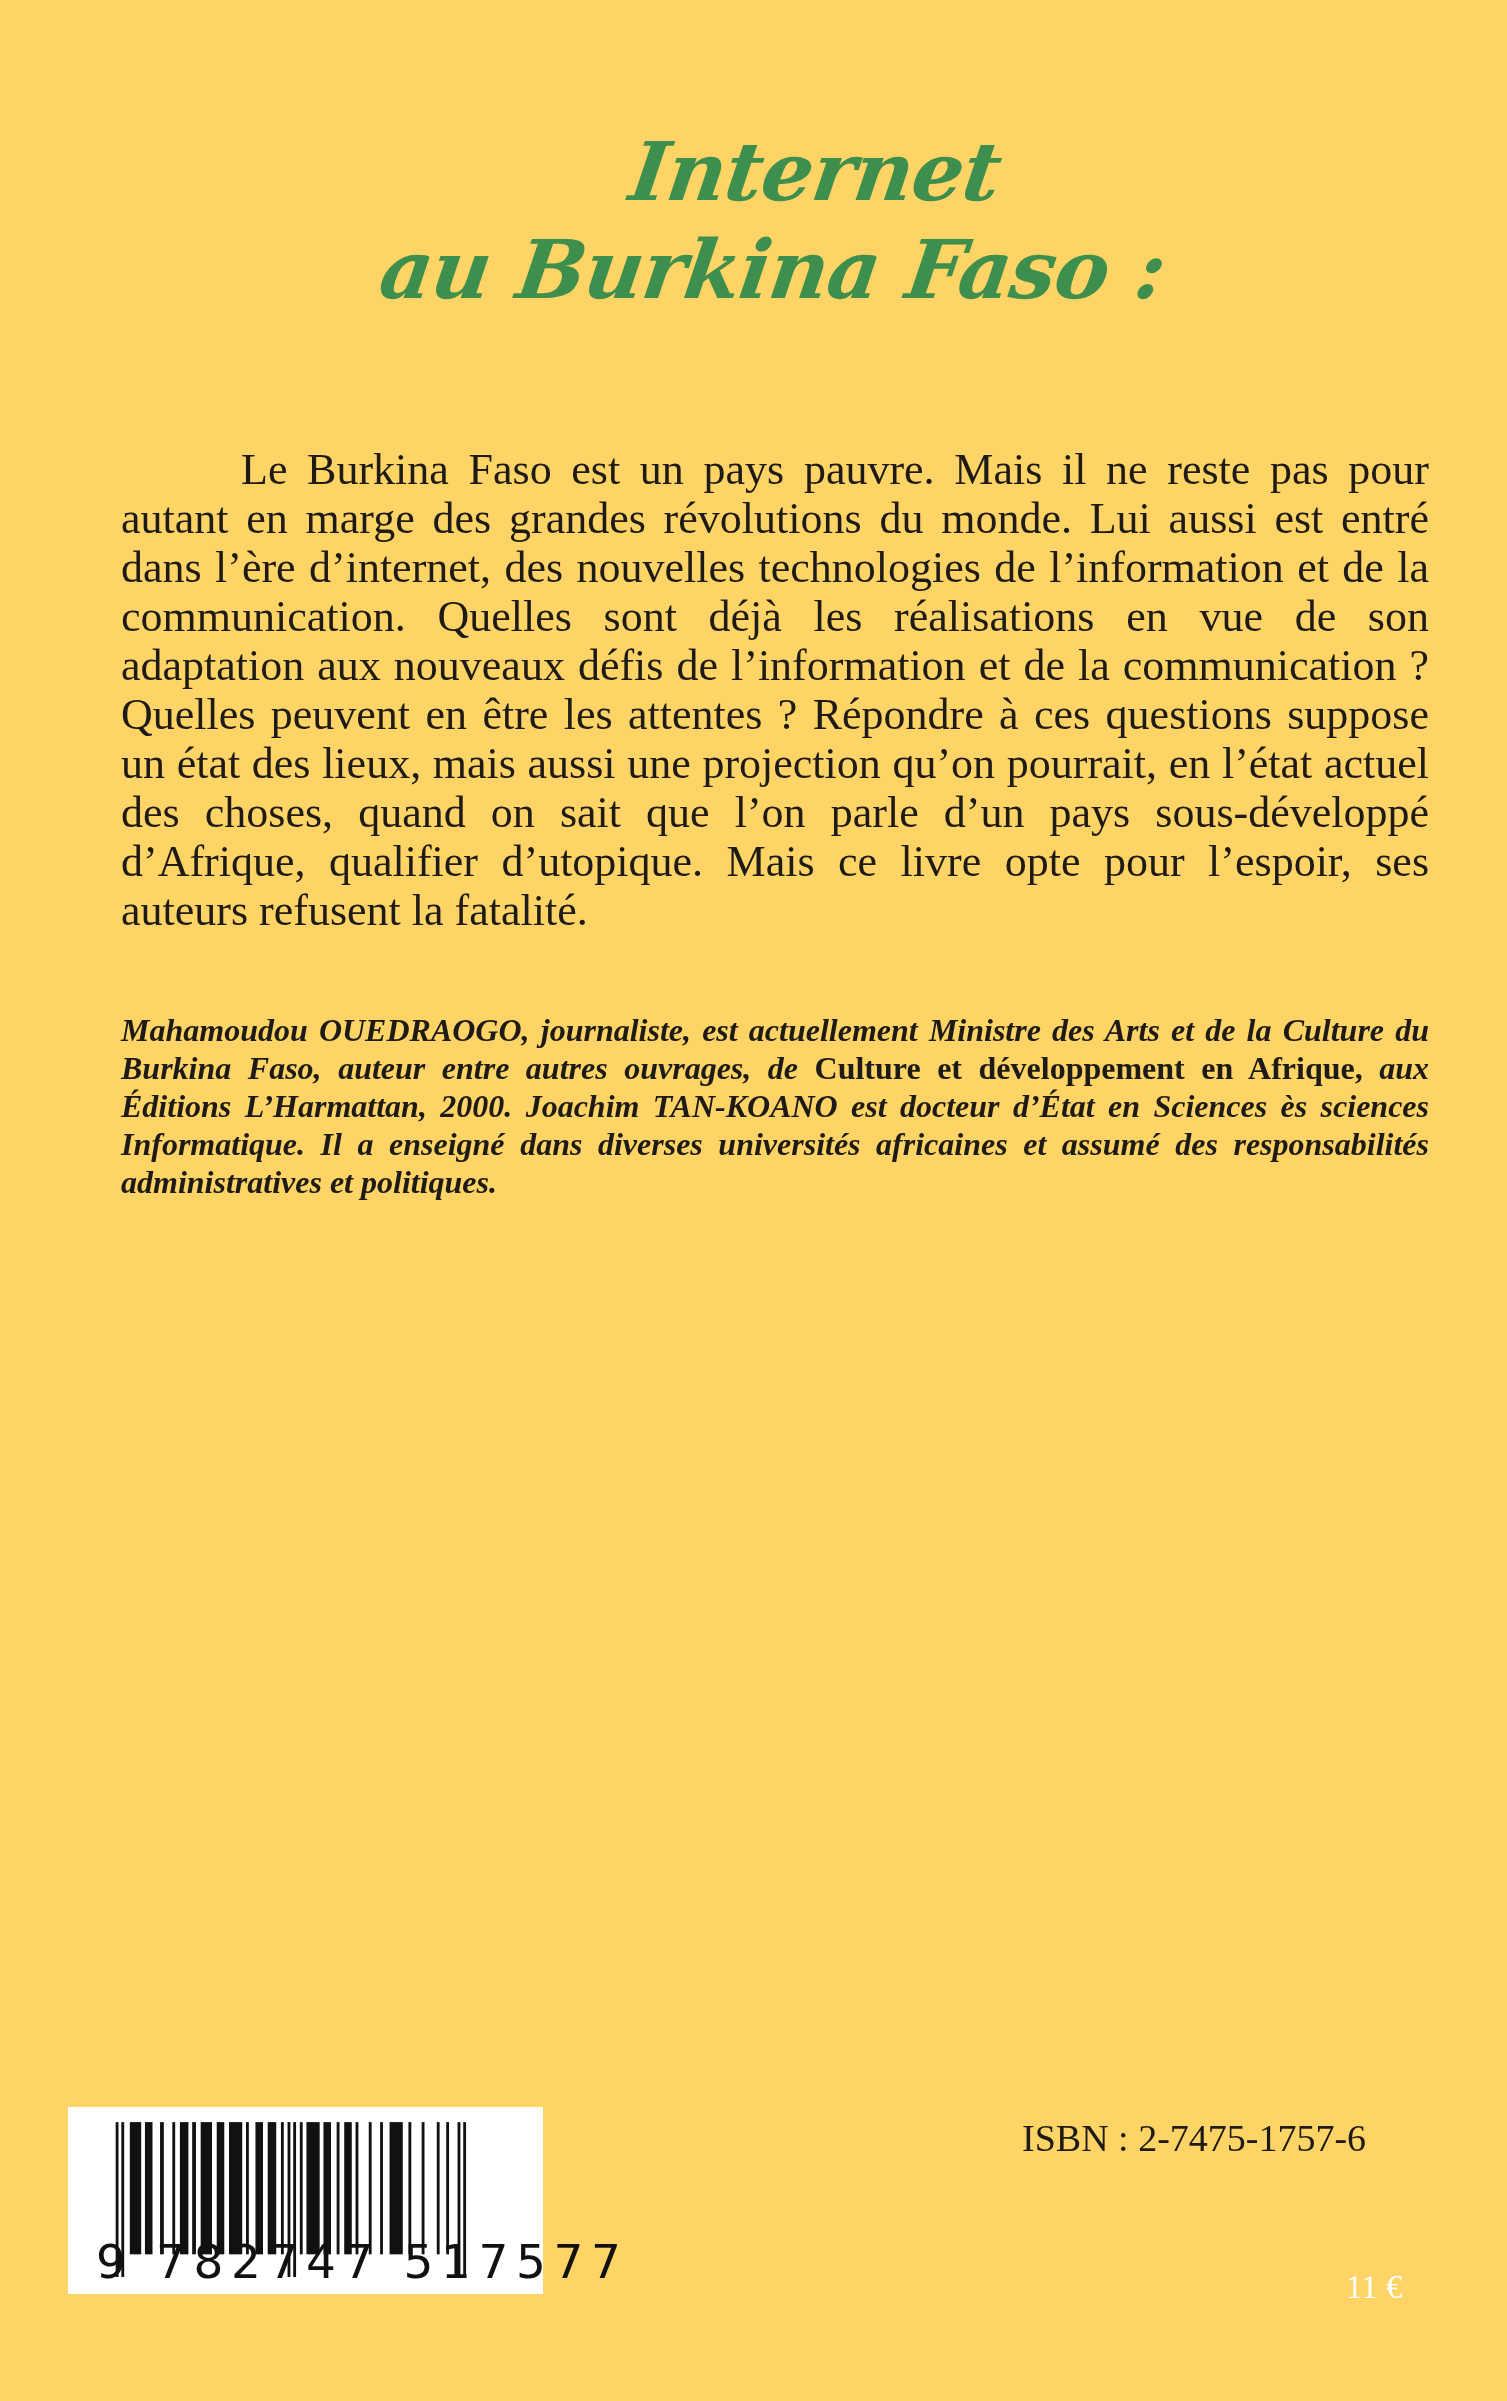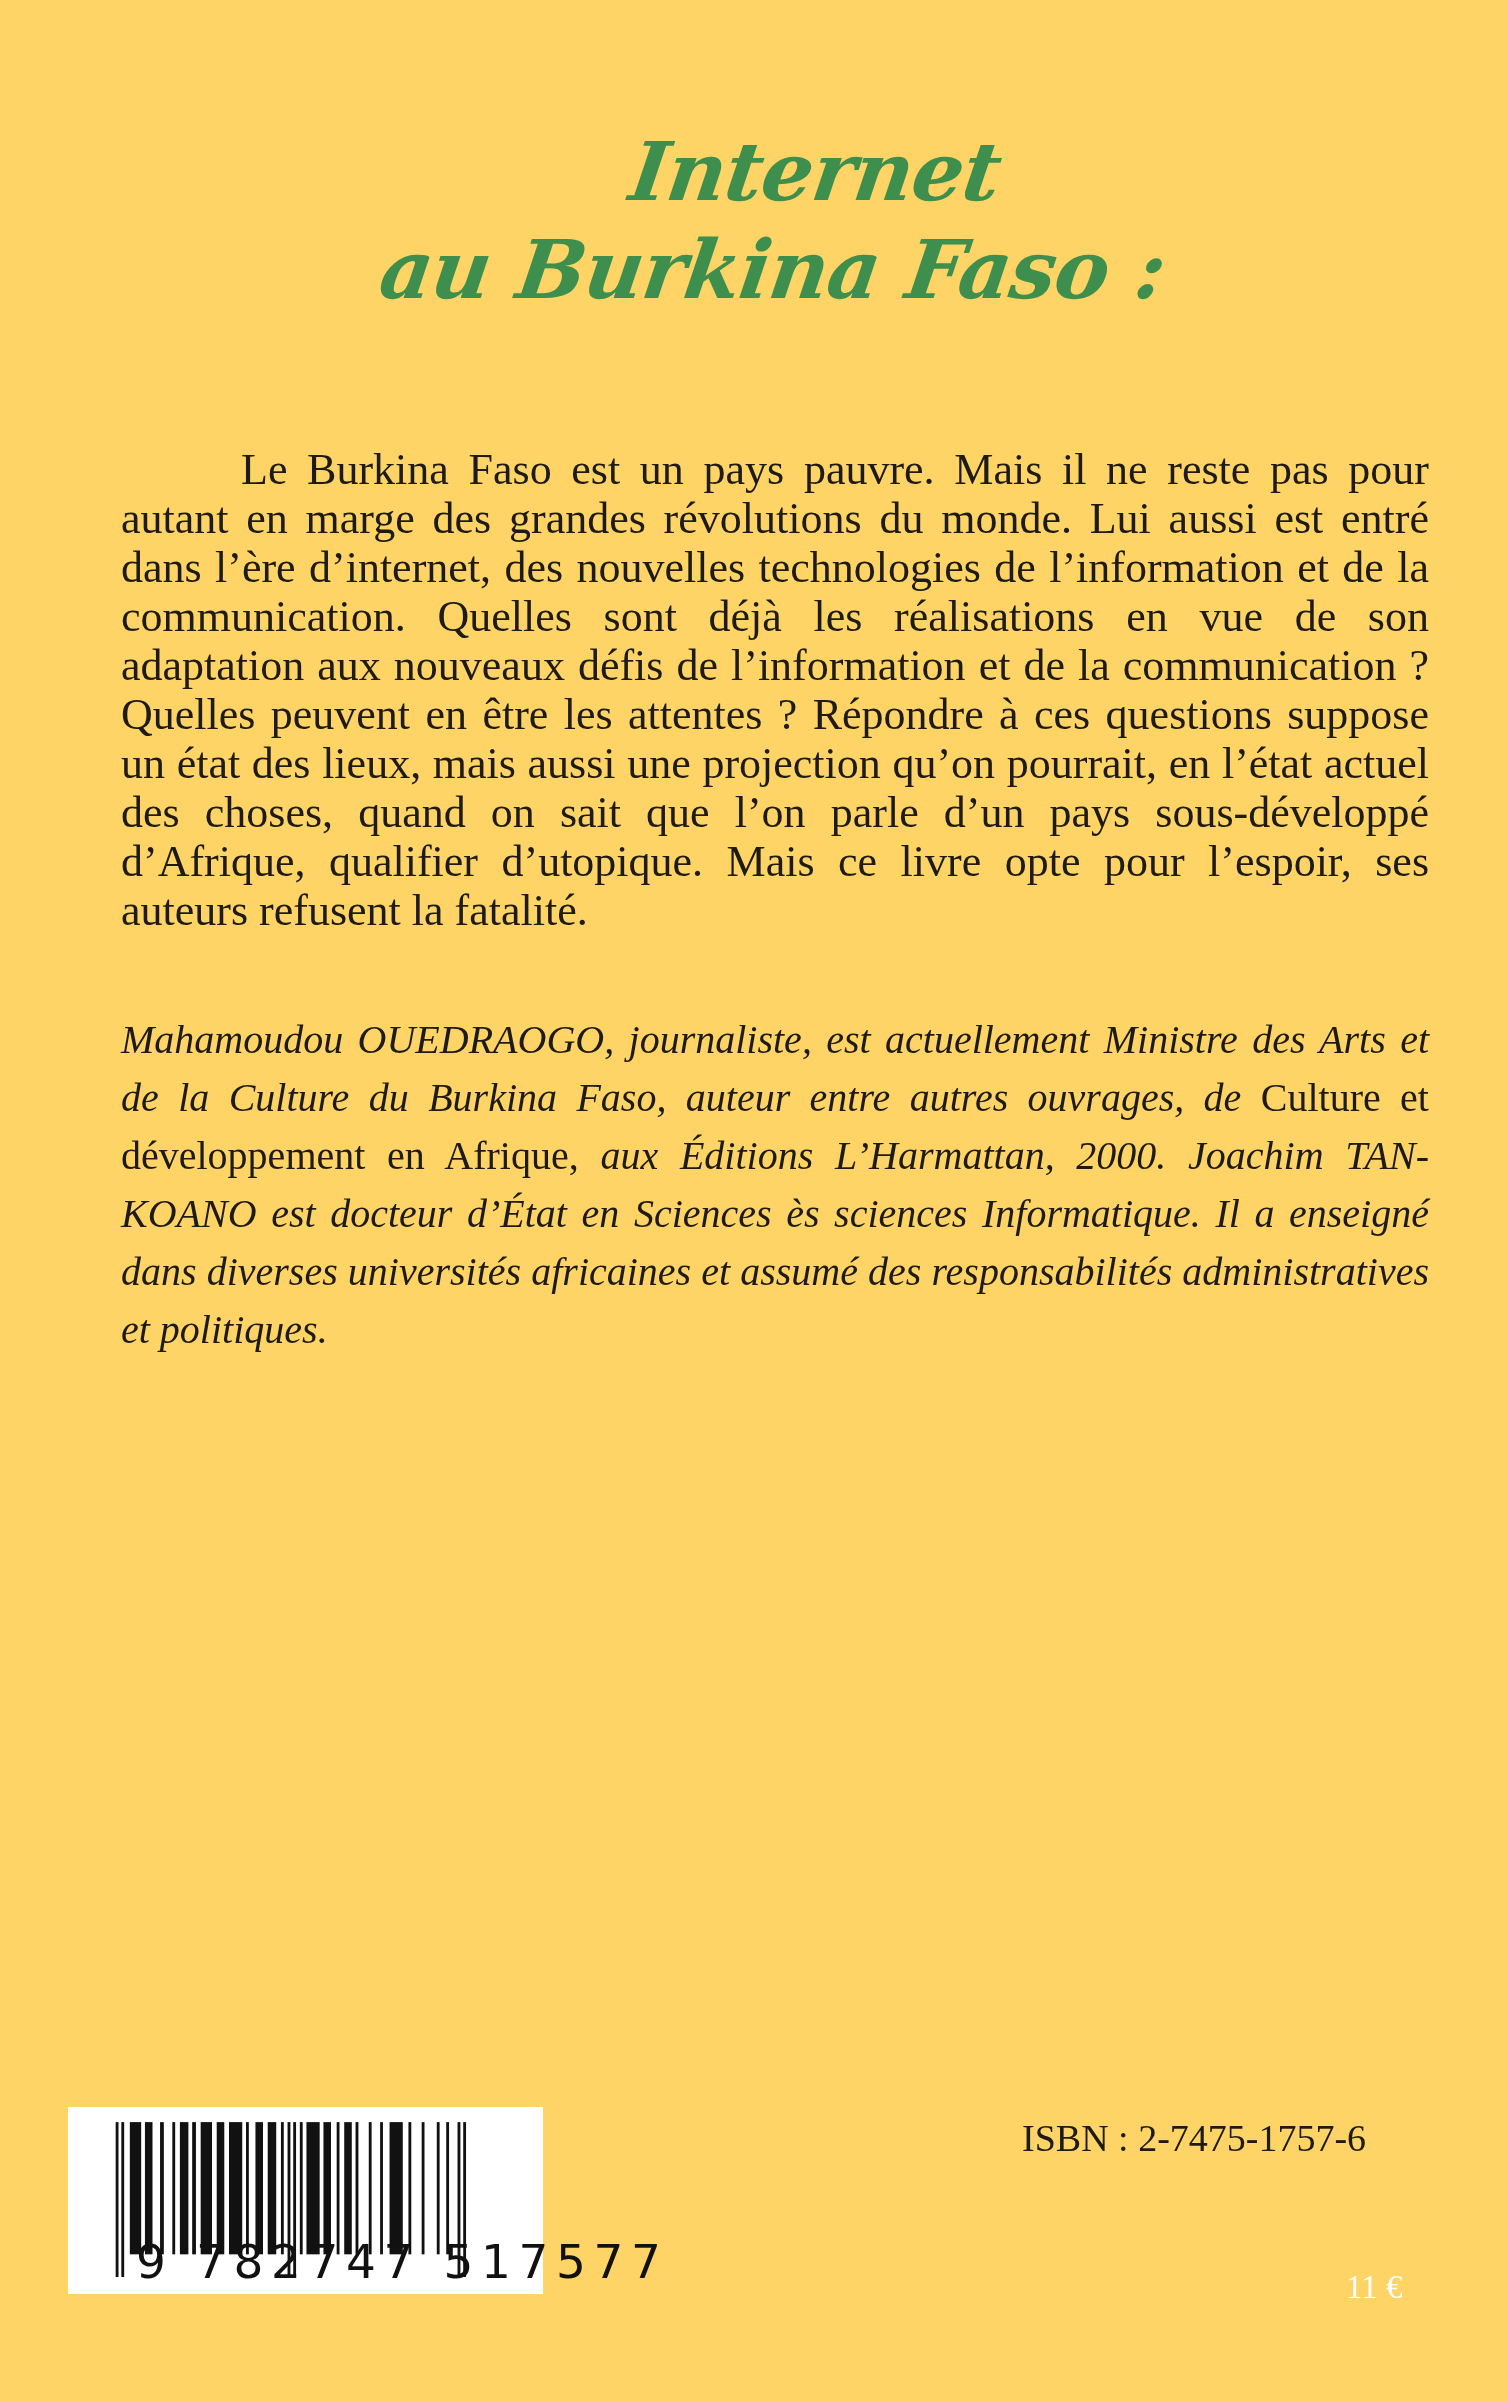--- a/index.html
+++ b/index.html
@@ -29,33 +29,34 @@
     margin-left:199px; margin-top:-5.7px;
   }
   .blurb {
     position:absolute; left:121px; width:1308px; top:445px;
     font-size:44px; line-height:49px;
     text-align:justify; text-indent:120px;
     hyphens:manual;
   }
   .bio {
     position:absolute; left:121px; width:1308px; top:1011px;
-    font-size:40px; line-height:58px; font-style:italic;
+    font-size:32px; line-height:38px; font-style:italic;
     text-align:justify;
+    font-weight:bold;
   }
   .bio .roman { font-style:normal; }
   .barcode-box {
     position:absolute; left:68px; top:2107px;
     width:475px; height:187px; background:#FFFFFF;
   }
   .barcode-svg { position:absolute; left:0; top:0; }
   .barcode-digits {
     position:absolute; left:28px; top:131px;
     font-family:"DejaVu Sans", sans-serif; font-size:47px; line-height:47px;
-    color:#111; letter-spacing:7.6px; white-space:pre;margin-left:40px;
+    color:#111; letter-spacing:7.6px; white-space:pre;
   }
   .isbn {
     position:absolute; left:1022px; top:2116px;
     font-size:38px; line-height:45px; color:#1E1A16;
   }
   .price {
     position:absolute; left:1346px; top:2264px;
     font-size:33px; line-height:47px; color:#FFFFFF;
   }
 </style>

